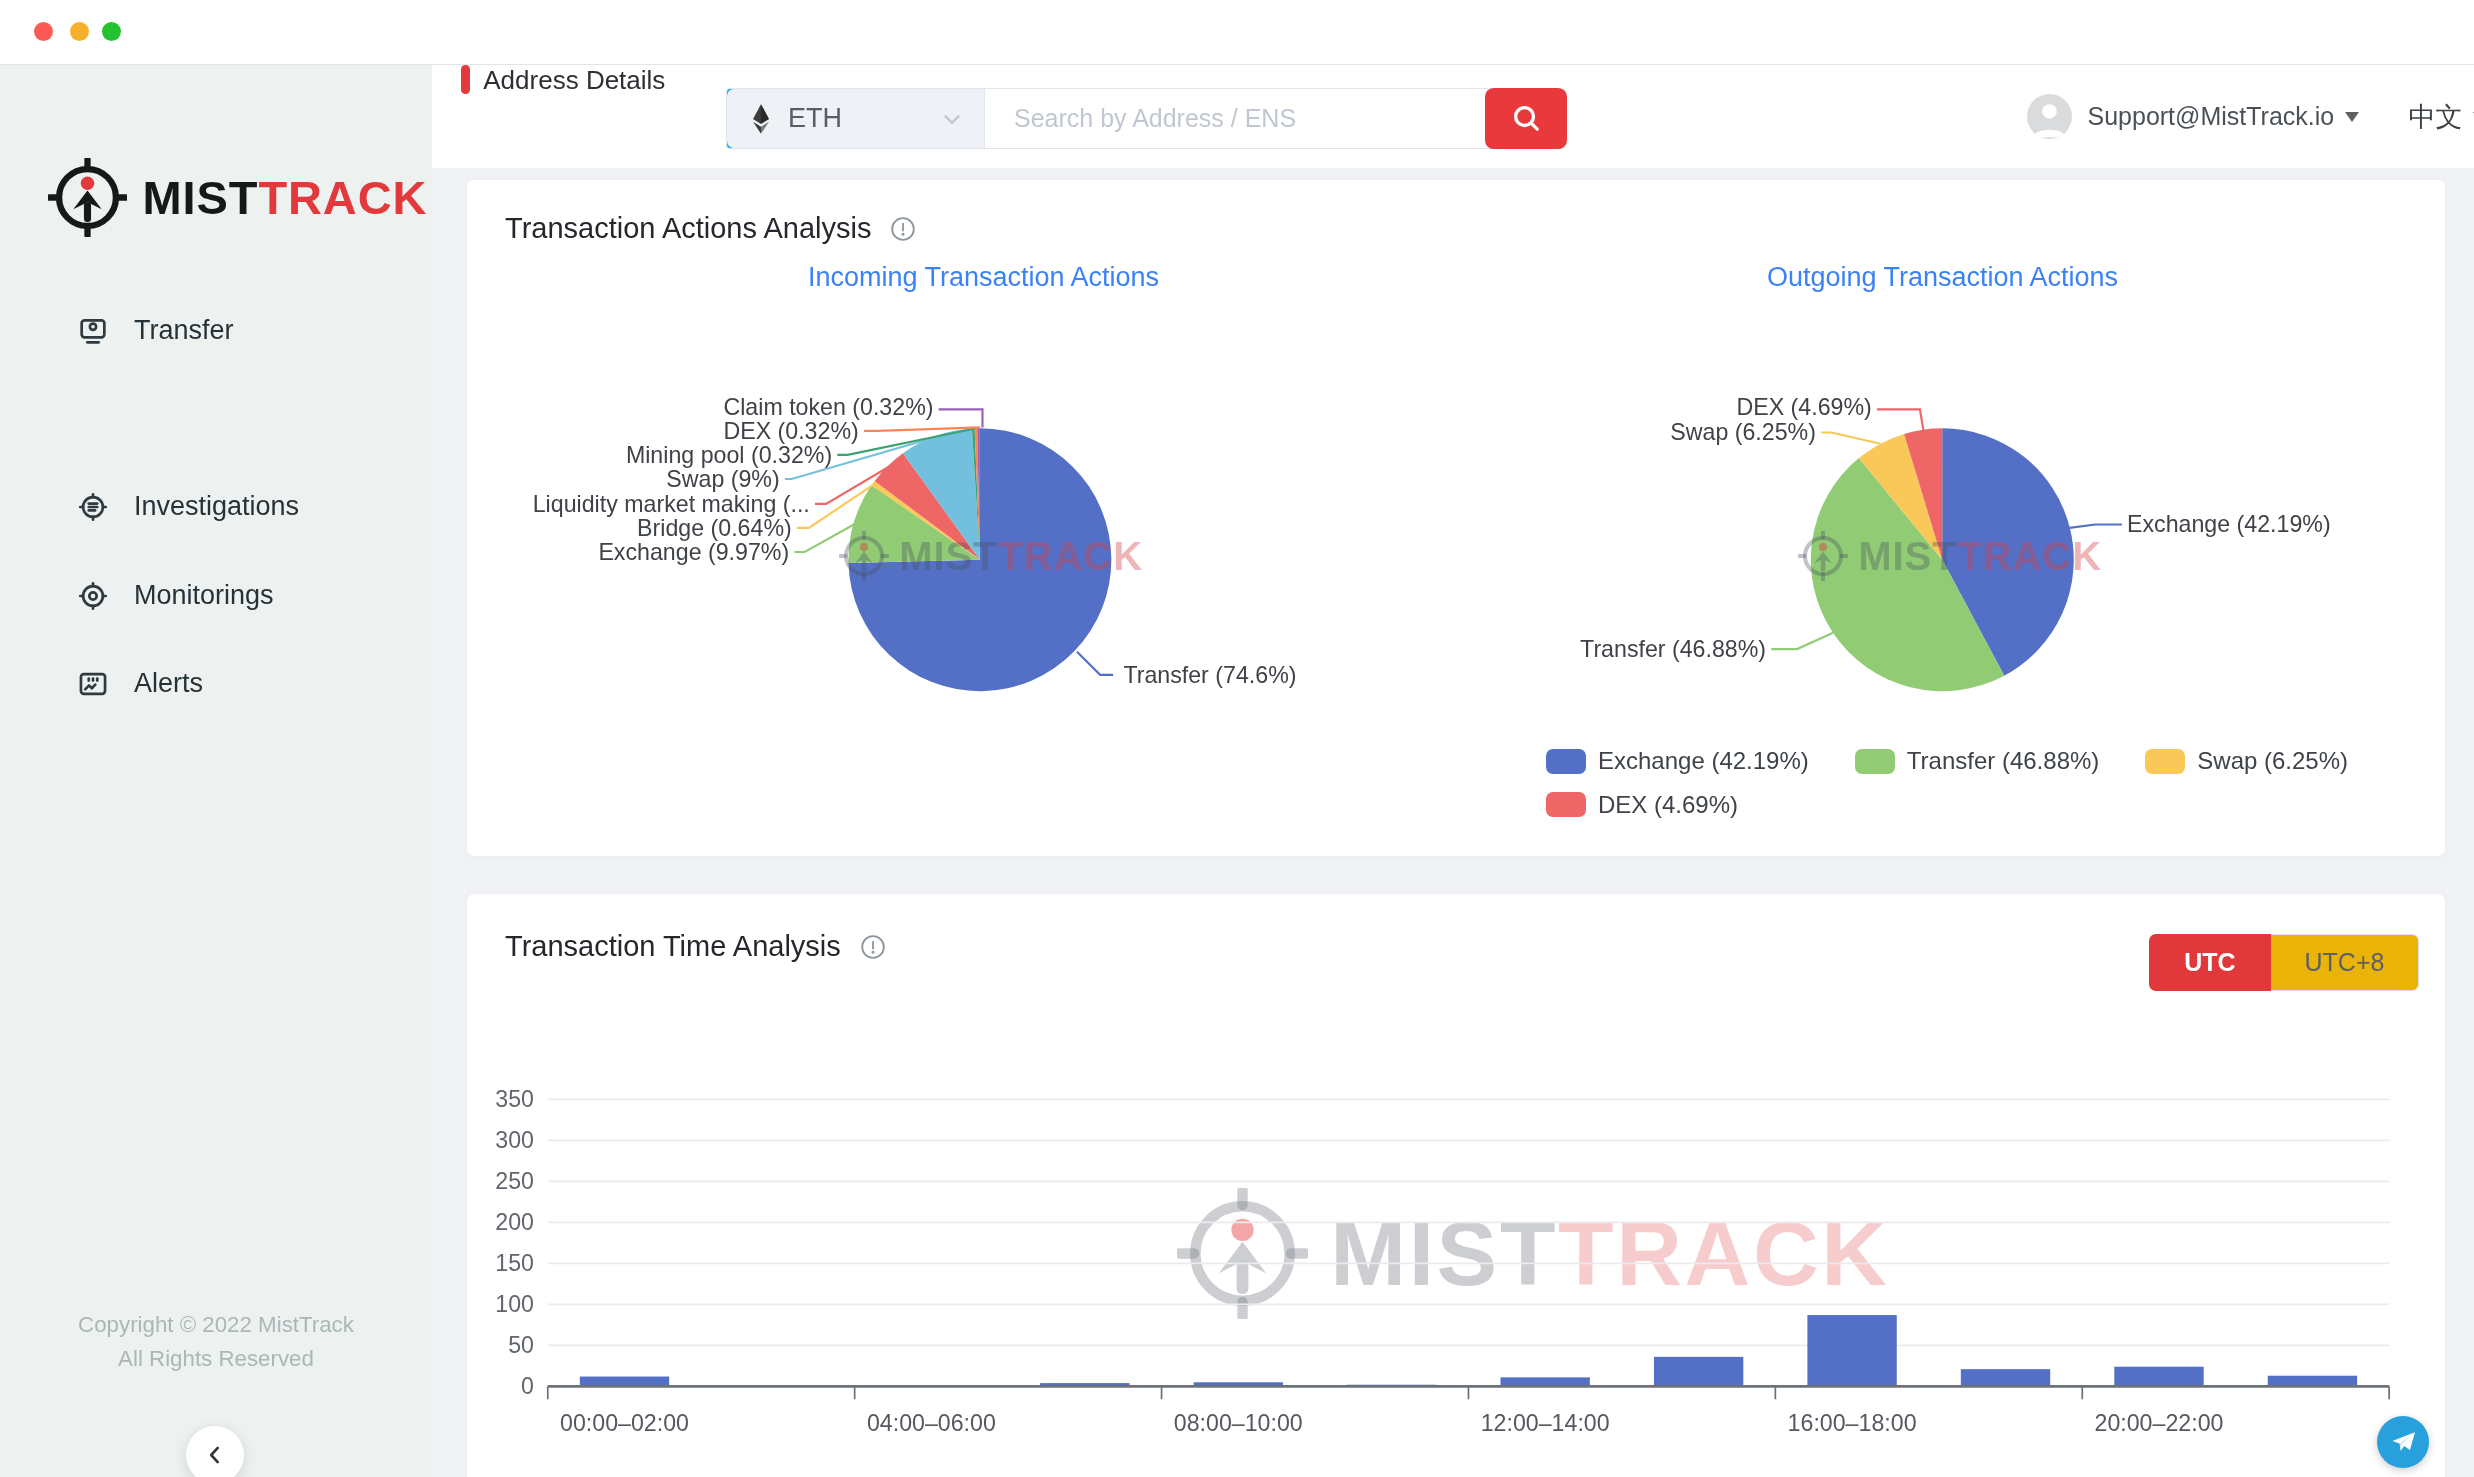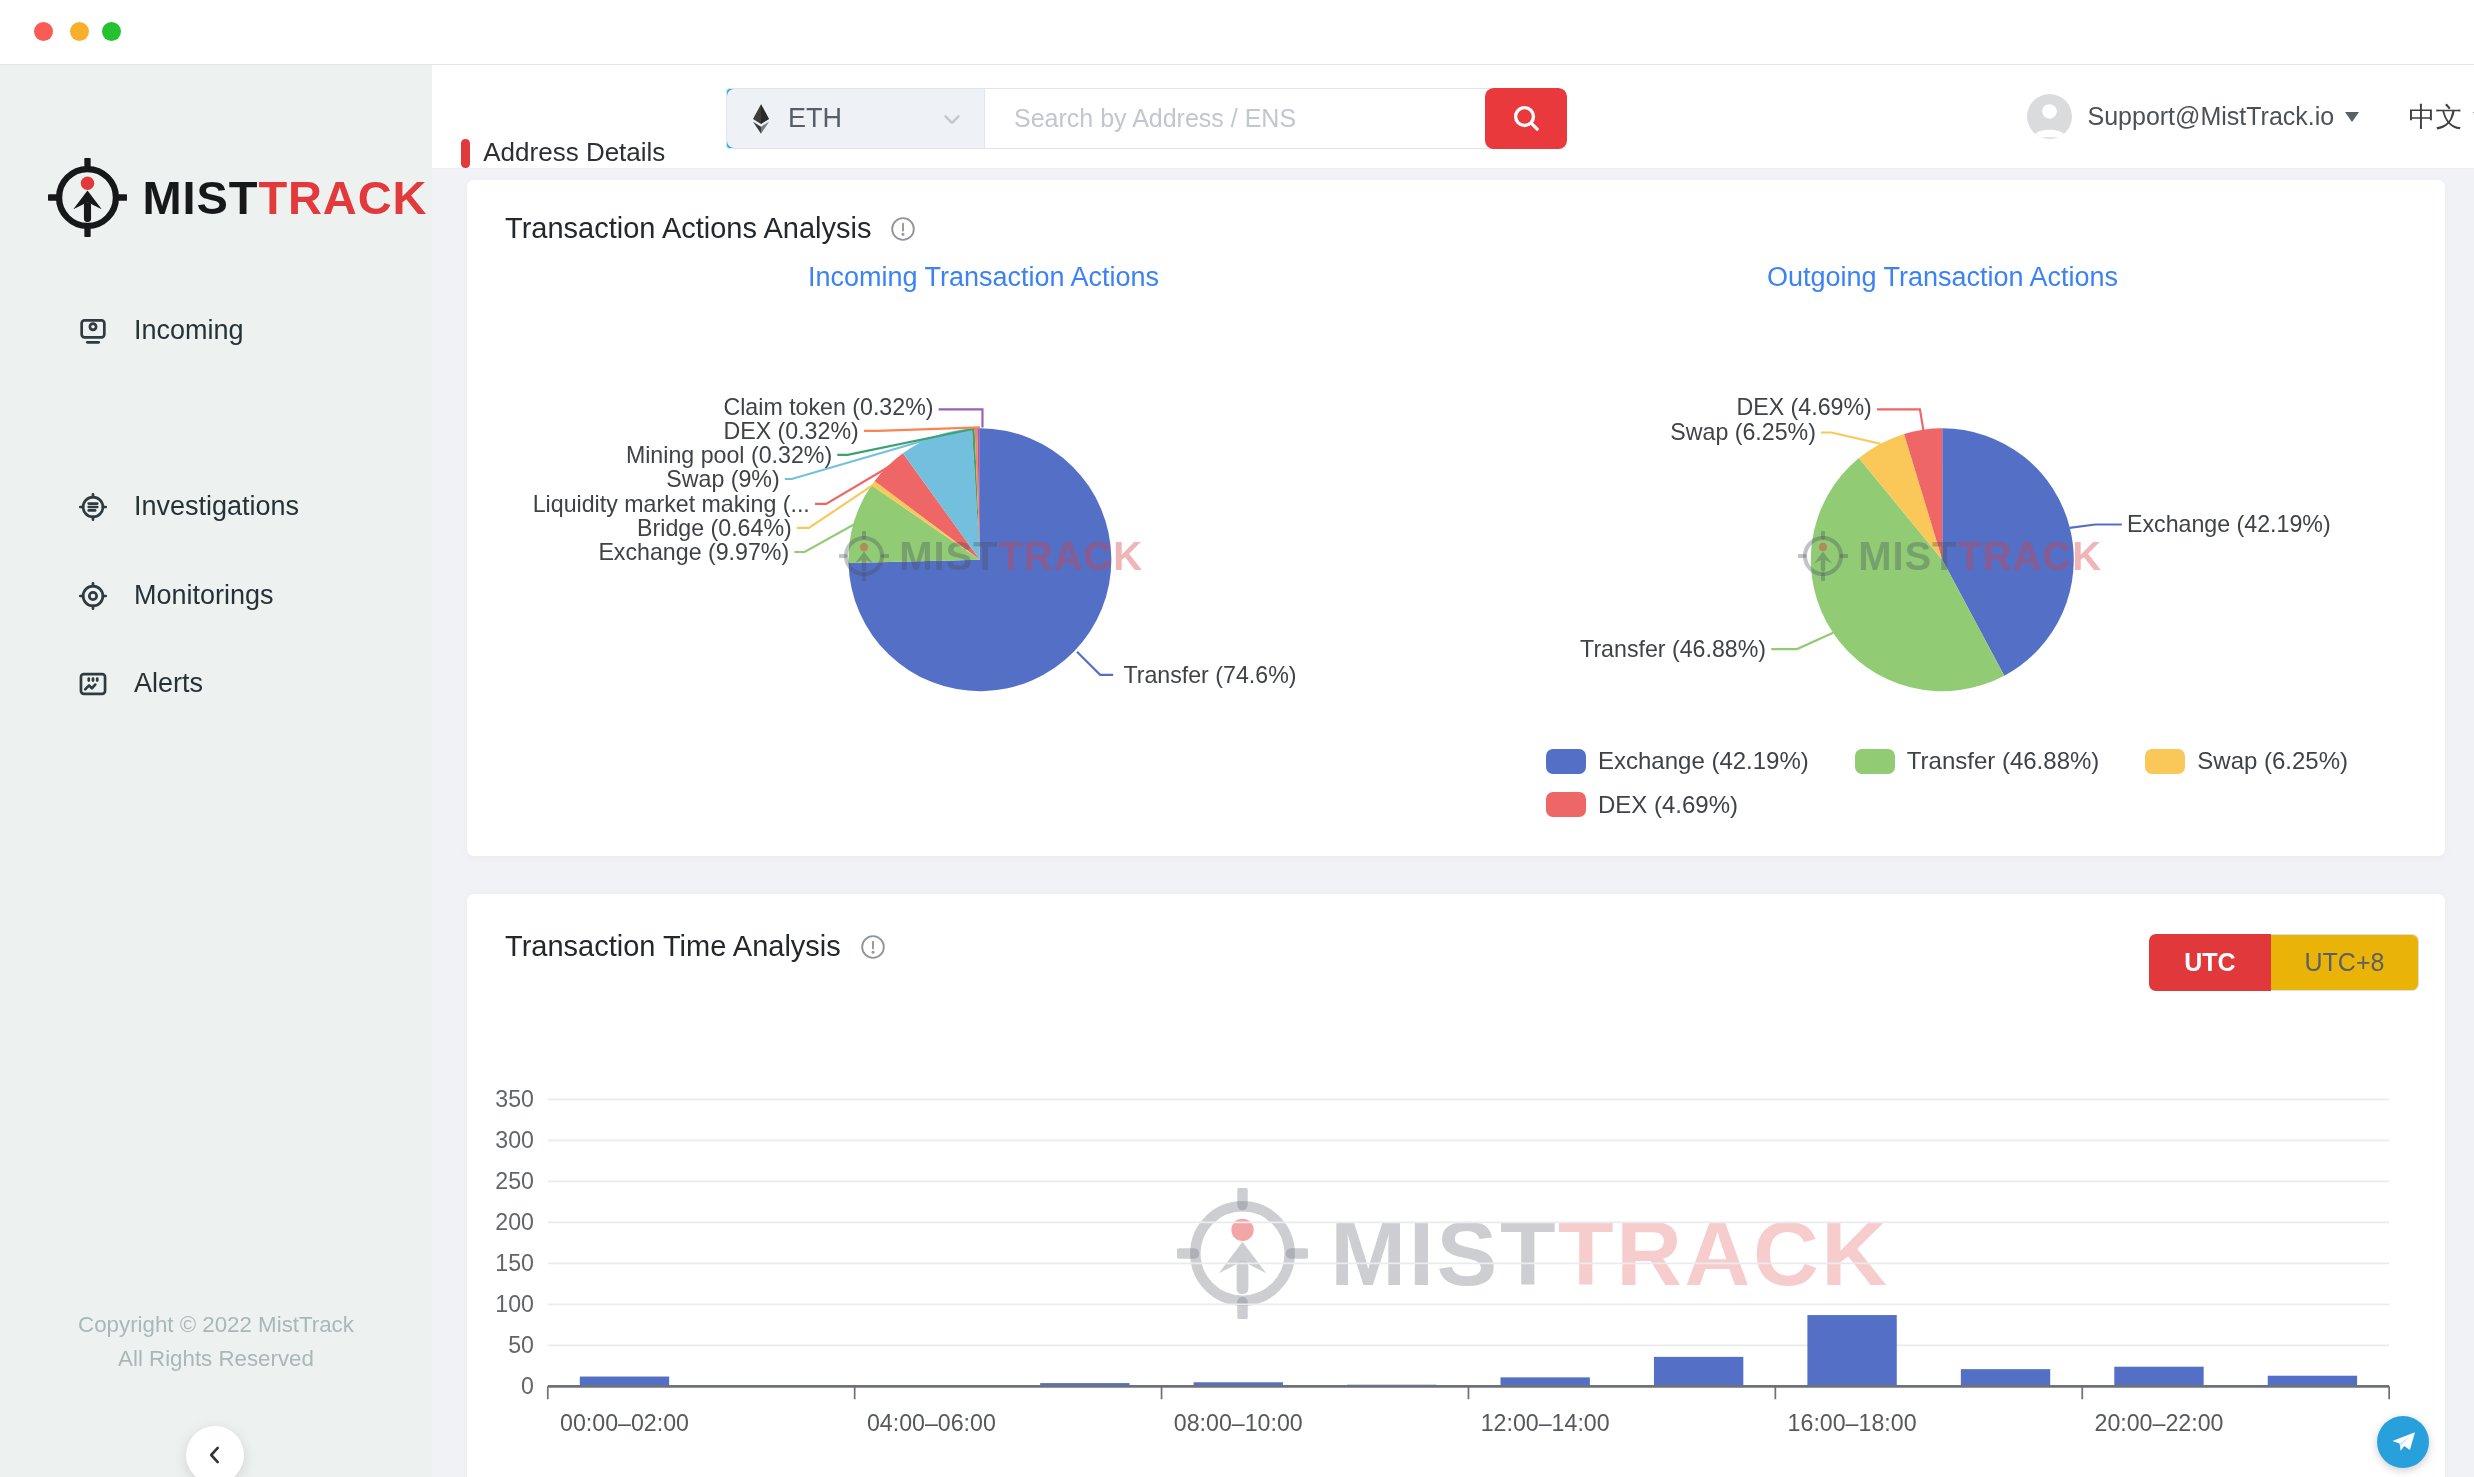--- a/index.html
+++ b/index.html
@@ -17,21 +17,21 @@
   .nav-item{position:absolute;left:0;width:432px;height:65px;display:flex;align-items:center;
     padding-left:76px;box-sizing:border-box;font-size:27px;color:#273237;cursor:pointer}
   .nav-icon{width:34px;height:34px;margin-right:24px;flex:0 0 auto}
   .copyright{position:absolute;left:0;top:1243px;width:432px;text-align:center;font-size:22.3px;
     color:#aab7b7;line-height:34px}
   .collapse-btn{position:absolute;left:186px;top:1361px;width:58px;height:58px;border-radius:50%;
     background:#fff;box-shadow:0 3.4px 13.7px rgba(0,0,0,.13);display:flex;align-items:center;justify-content:center;cursor:pointer}
   
   .header{position:absolute;left:432px;top:65px;width:2043px;height:103px;background:#fff;
     border-bottom:1.7px solid #edeff2;z-index:4}
-  .page-title-wrap{position:absolute;left:29px;top:0;height:103px;display:flex;align-items:flex-end}
+  .page-title-wrap{position:absolute;left:29px;top:0;height:103px;display:flex;align-items:flex-start}
   .red-bar{width:8.6px;height:29px;border-radius:4.3px;background:#e23a3c;margin-right:13.7px}
   .page-title{font-size:26px;color:#2c2f33;font-weight:500}
   .search-wrap{position:absolute;left:294px;top:23px;width:833px;height:61px;border:1.7px solid #e1e5ea;
     border-radius:4px;background:#0ea5e9;display:flex;box-sizing:border-box}
   .chain-select{width:258px;background:#eef1f6;border-right:1.7px solid #e3e7ec;border-radius:6.9px 0 0 6.9px;
     display:flex;align-items:center;padding:0 19px 0 24px;box-sizing:border-box;cursor:pointer}
   .chain-label{font-size:27px;color:#565f68;margin-left:17px}
   .chain-caret{margin-left:auto}
   .search-input{flex:1;border:0;outline:none;font-size:25px;color:#333;padding:0 0 0 29px;border-radius:0 6.9px 6.9px 0;
     font-family:"Liberation Sans","DejaVu Sans",sans-serif;min-width:0}
@@ -104,21 +104,21 @@
   </svg></span>
     <span class="logo-text"><span class="logo-mist">MIST</span><span class="logo-track">TRACK</span></span>
   </div>
 
   <div class="nav-item" style="top:233px">
     <svg class="nav-icon" viewBox="0 0 24 24" fill="none" stroke="#2f3b40" stroke-width="1.9" stroke-linecap="round" stroke-linejoin="round">
       <rect x="4" y="4.5" width="16" height="12" rx="2"></rect>
         <circle cx="12" cy="9" r="2.2"></circle>
         <line x1="8" y1="20" x2="16" y2="20"></line>
     </svg>
-    <span>Incoming</span>
+    <span>Transfer</span>
   </div>
   <div class="nav-item" style="top:409px">
     <svg class="nav-icon" viewBox="0 0 24 24" fill="none" stroke="#2f3b40" stroke-width="1.9" stroke-linecap="round" stroke-linejoin="round">
       <circle cx="12" cy="12" r="7"></circle>
         <line x1="9" y1="9.6" x2="15" y2="9.6"></line>
         <line x1="9" y1="12" x2="15" y2="12"></line>
         <line x1="9" y1="14.4" x2="13.5" y2="14.4"></line>
       <line x1="12" y1="3" x2="12" y2="5"></line>
         <line x1="12" y1="19" x2="12" y2="21"></line>
         <line x1="3" y1="12" x2="5" y2="12"></line>

